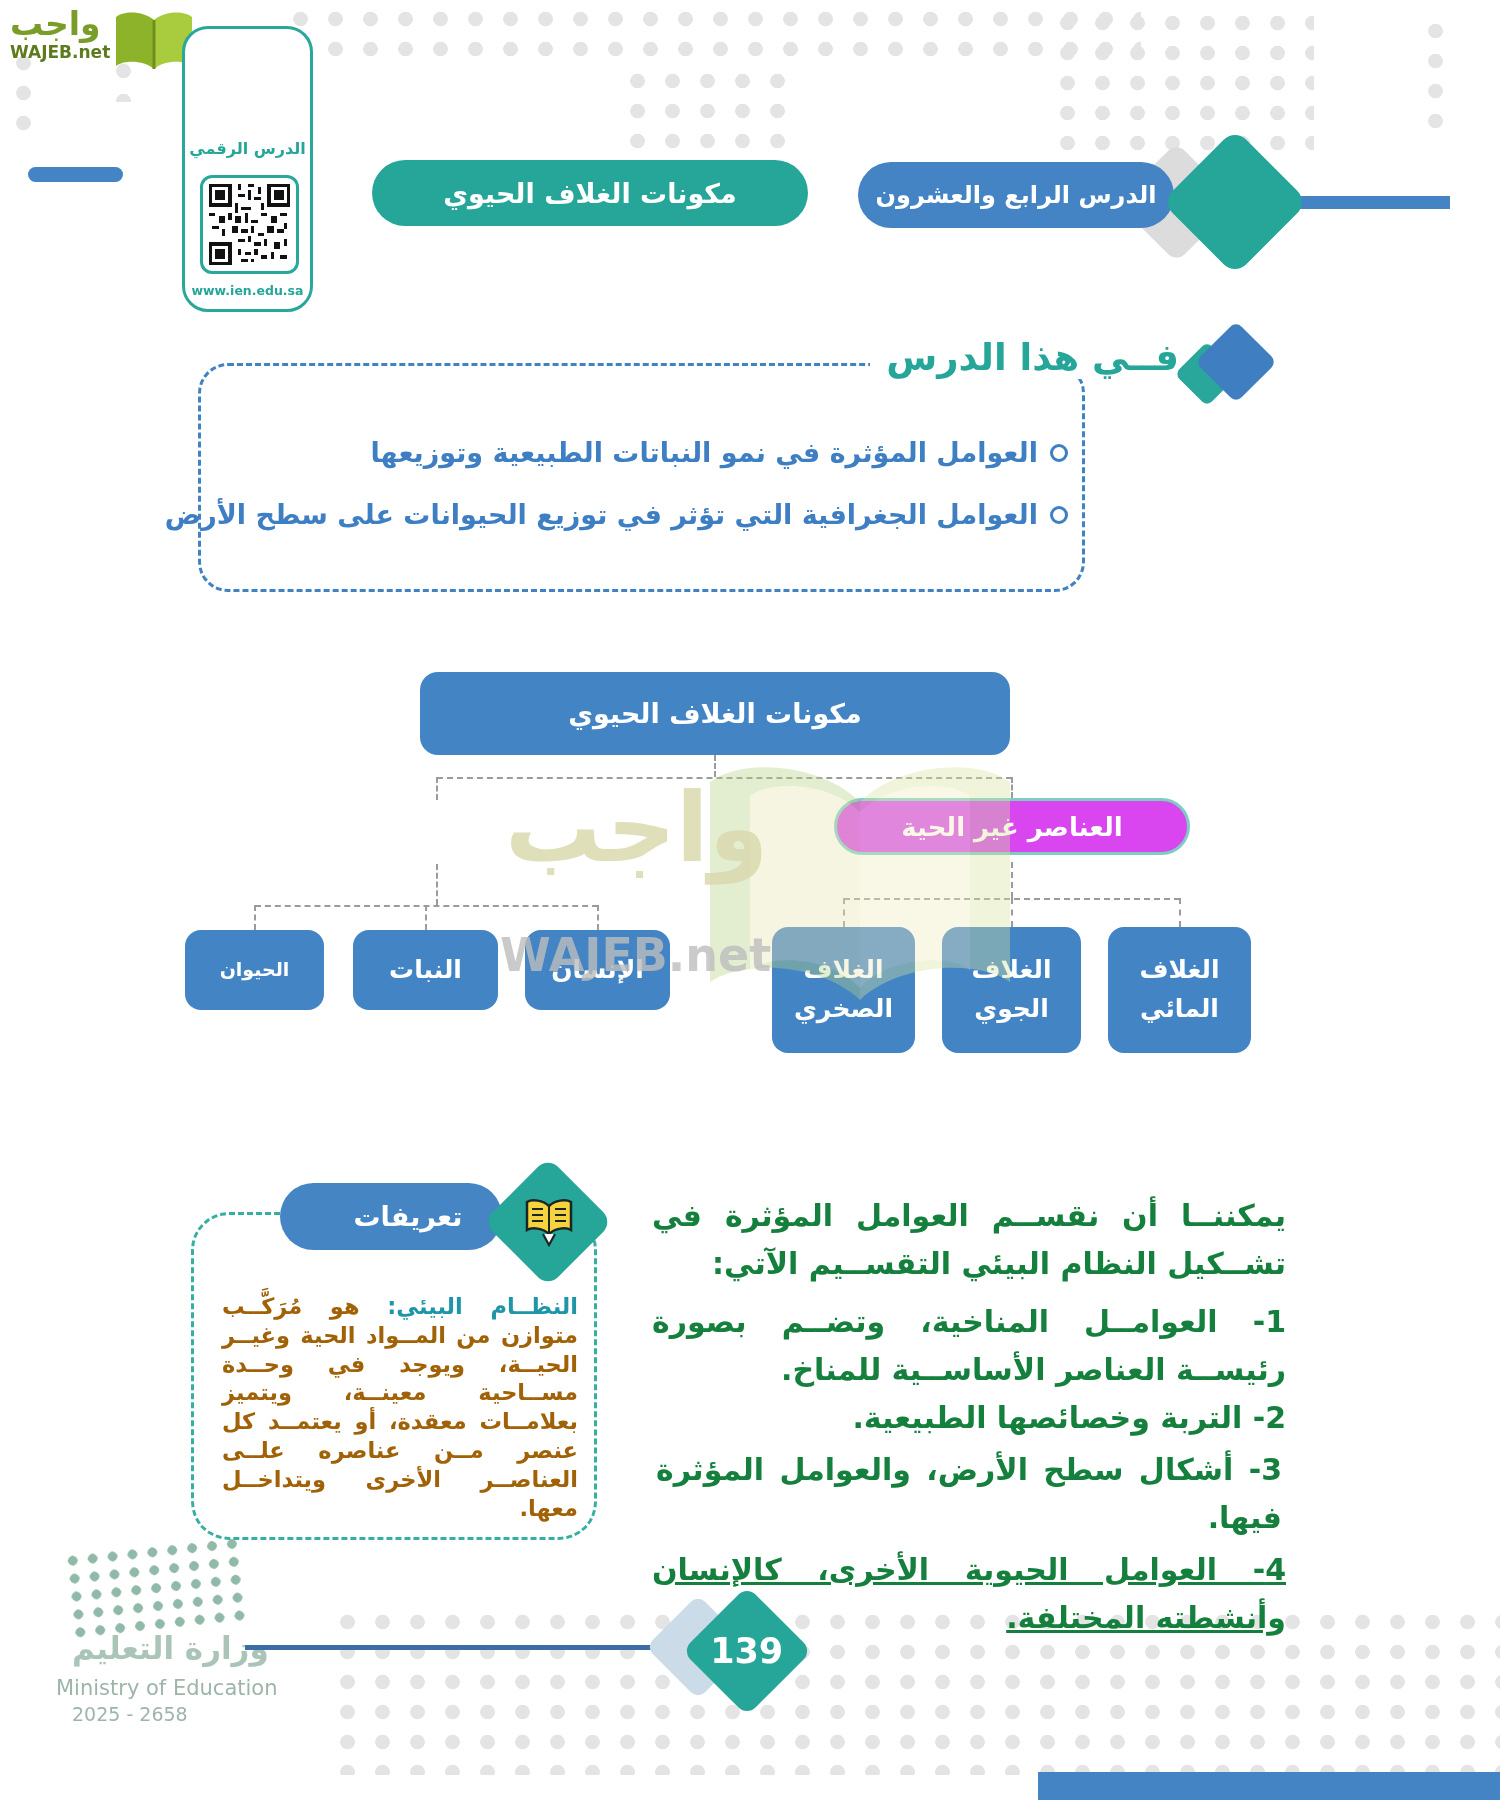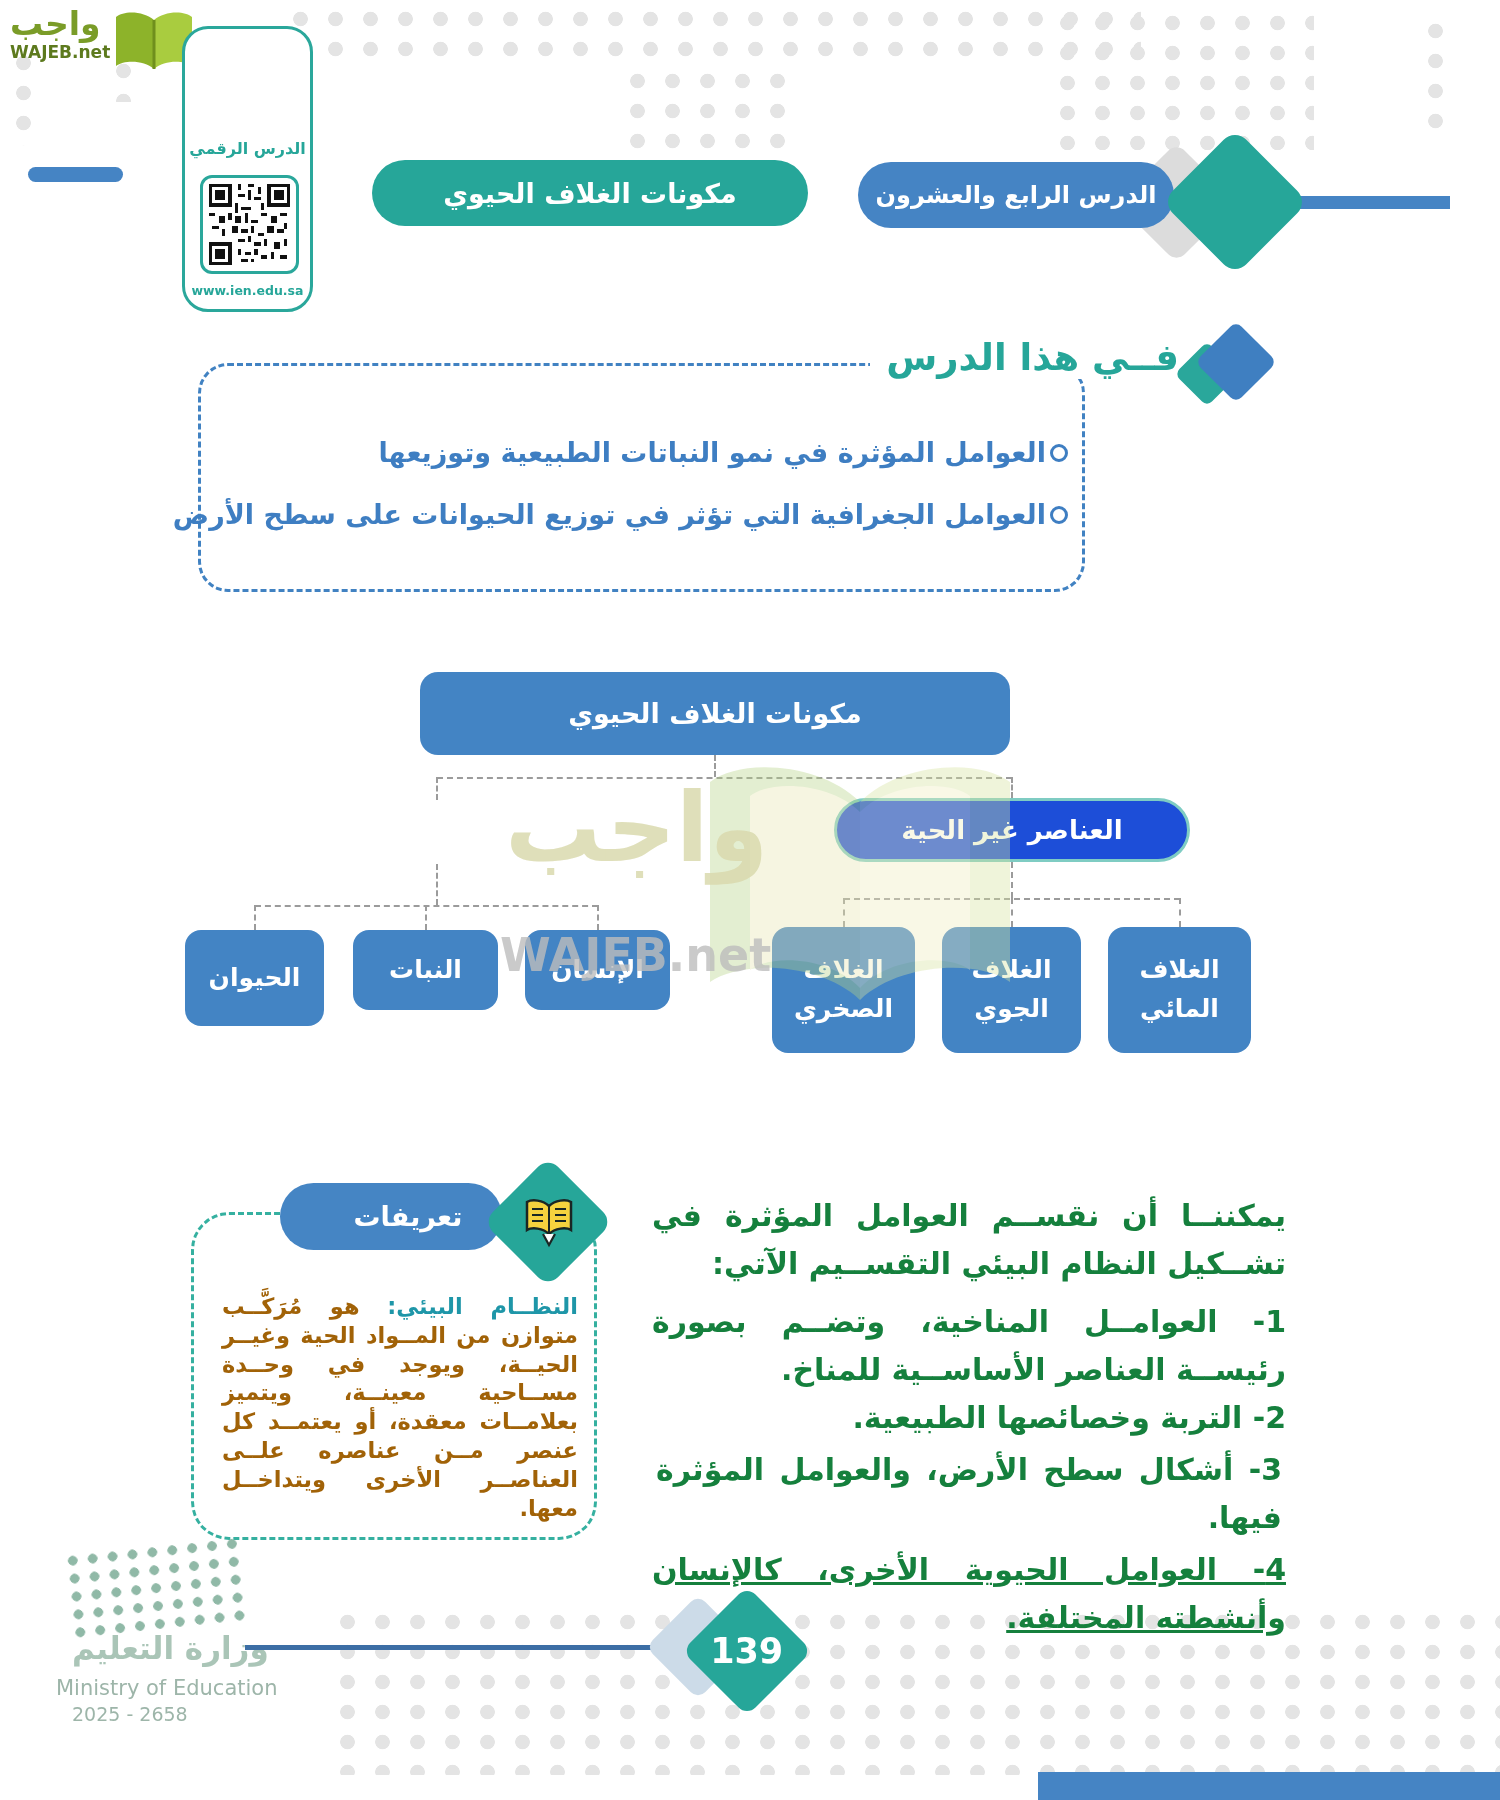--- a/index.html
+++ b/index.html
@@ -11,21 +11,21 @@
            background-size:35px 30px;}
   .dotgreen{position:absolute;background-image:radial-gradient(circle,#8ab5a2 4.5px,transparent 5px);
             background-size:20px 18px;transform:rotate(-6deg);opacity:.95;}
   .diamond{position:absolute;transform:rotate(45deg);}
   .pill{display:flex;align-items:center;justify-content:center;color:#fff;font-weight:bold;}
   .vline{position:absolute;width:0;border-left:2px dashed #9b9b9b;}
   .hline{position:absolute;height:0;border-top:2px dashed #9b9b9b;}
   .node{position:absolute;background:#4384c4;border-radius:16px;color:#fff;font-weight:bold;
         display:flex;align-items:center;justify-content:center;text-align:center;line-height:1.55;}
   .rtl{direction:rtl;}
-  .bullet-row{position:absolute;display:flex;flex-direction:row;align-items:center;gap:4px;direction:rtl;}
+  .bullet-row{position:absolute;display:flex;flex-direction:row;align-items:center;gap:12px;direction:rtl;}
   .bullet-ring{width:18px;height:18px;border:3.5px solid #3e7ec2;border-radius:50%;flex:0 0 auto;}
   .bullet-text{color:#3e7ec2;font-weight:bold;font-size:27px;white-space:nowrap;}
 </style>
 </head>
 <body>
 
 <div id="page">
 
   <div class="dotgrid" style="left:283px;top:4px;width:858px;height:62px;"></div>
   <div class="dotgrid" style="left:620px;top:66px;width:166px;height:84px;"></div>
@@ -141,37 +141,37 @@
 
   <div class="node" style="left:420px;top:672px;width:590px;height:83px;border-radius:18px;font-size:27px;">
     <span>مكونات الغلاف الحيوي</span>
   </div>
 
   <div class="vline" style="left:714px;top:755px;height:22px;"></div>
   <div class="hline" style="left:437px;top:777px;width:575px;"></div>
   <div class="vline" style="left:436px;top:777px;height:23px;"></div>
   <div class="vline" style="left:1011px;top:777px;height:21px;"></div>
 
-  <div class="abs pill" style="left:834px;top:798px;width:356px;height:64px;border-radius:32px;background:#1d4ed8;border:3px solid #7fccc3;font-size:26px;">
+  <div class="abs pill" style="left:834px;top:798px;width:356px;height:57px;border-radius:32px;background:#d946ef;border:3px solid #7fccc3;font-size:26px;">
     <span>العناصر غير الحية</span>
   </div>
 
   <div class="vline" style="left:436px;top:864px;height:41px;"></div>
   <div class="hline" style="left:255px;top:905px;width:343px;"></div>
   <div class="vline" style="left:254px;top:905px;height:25px;"></div>
   <div class="vline" style="left:425px;top:905px;height:25px;"></div>
   <div class="vline" style="left:597px;top:905px;height:25px;"></div>
 
   <div class="vline" style="left:1011px;top:862px;height:36px;"></div>
   <div class="hline" style="left:844px;top:898px;width:336px;"></div>
   <div class="vline" style="left:843px;top:898px;height:29px;"></div>
   <div class="vline" style="left:1011px;top:898px;height:29px;"></div>
   <div class="vline" style="left:1179px;top:898px;height:29px;"></div>
 
-  <div class="node" style="left:185px;top:930px;width:139px;height:96px;font-size:25px;">
+  <div class="node" style="left:185px;top:930px;width:139px;height:80px;font-size:19px;">
     <span>الحيوان</span>
   </div>
   <div class="node" style="left:353px;top:930px;width:145px;height:80px;font-size:25px;">
     <span>النبات</span>
   </div>
   <div class="node" style="left:525px;top:930px;width:145px;height:80px;font-size:25px;">
     <span>الإنسان</span>
   </div>
 
   <div class="node" style="left:772px;top:927px;width:143px;height:126px;font-size:25px;padding:0 14px;">

